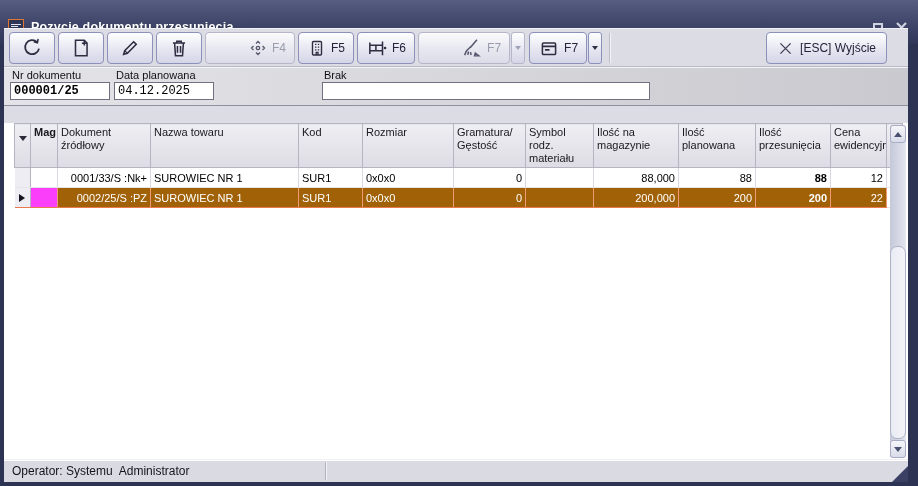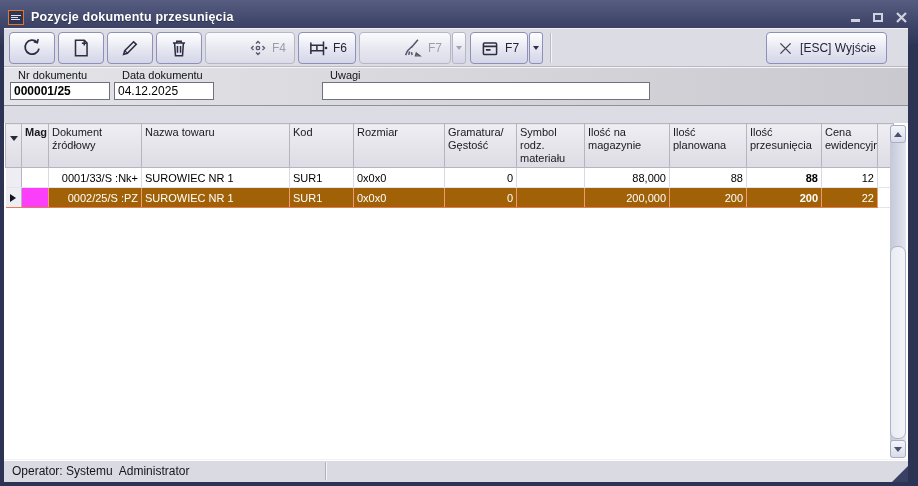--- a/index.html
+++ b/index.html
@@ -4,21 +4,21 @@
 <style>
   * { box-sizing: border-box; margin: 0; padding: 0; }
   html,body { width:918px; height:486px; }
   body { font-family:"Liberation Sans", sans-serif; font-size:11px; background:#555; }
 
   .window { position:relative; width:918px; height:486px; background:#2d3353; overflow:hidden; }
 
   
   .titlebar { position:absolute; top:0; left:0; right:0; height:44px;
     background:linear-gradient(#565d80, #3e4568 55%, #2f3658);
-    display:flex; align-items:flex-start; padding:10px 8px; }
+    display:flex; align-items:flex-end; padding:10px 8px; }
   .app-icon { width:16px; height:15px; border:1px solid #e0762f; background:#2f3555;
     display:flex; align-items:center; justify-content:center; flex:0 0 auto; }
   .titletext { color:#ffffff; font-size:12.5px; font-weight:600; margin-left:7px; letter-spacing:.2px;
     text-shadow:0 1px 1px rgba(0,0,0,.4); flex:1 1 auto; white-space:nowrap; overflow:hidden; }
   .win-controls { display:flex; align-items:center; gap:9px; margin-right:2px; }
   .wc { width:14px; height:14px; display:flex; align-items:flex-end; justify-content:center; cursor:default; }
   .wc-min-bar { width:9px; height:3px; background:#cfd3e0; margin-bottom:2px; }
   .wc-max-box { width:10px; height:9px; border:2px solid #cfd3e0; margin-bottom:2px; }
   .wc svg { display:block; }
 
@@ -48,35 +48,35 @@
   .exit-btn { position:absolute; right:21px; top:3px; height:32px; border:1px solid #8d90ba; border-radius:4px;
     background:linear-gradient(#feffff,#e9e9f3 48%,#d4d5e7); display:flex; align-items:center;
     padding:0 10px; gap:6px; cursor:pointer; }
   .exit-btn .flabel { font-size:12px; color:#23233a; }
 
   
   .fieldsbar { position:absolute; top:39px; left:0; right:0; height:39px;
     background:linear-gradient(90deg,#e4e4e8,#c9c9cf);
     border-bottom:1px solid #8f909e; box-shadow:inset 0 1px 0 #f4f4f8; }
   .field { position:absolute; top:2px; }
-  .field .flbl { font-size:11px; color:#101018; margin-left:8px; line-height:13px; white-space:nowrap; }
+  .field .flbl { font-size:11px; color:#101018; margin-left:2px; line-height:13px; white-space:nowrap; }
   .field input { display:block; height:18px; border:1px solid #6f7081; background:#ffffff;
-    font-family:Liberation Sans, sans-serif; font-size:12px; padding:0 3px; color:#000; border-radius:0; }
+    font-family:Liberation Mono, monospace; font-size:12px; padding:0 3px; color:#000; border-radius:0; }
   .f-nr     { left:6px; }   .f-nr input { width:100px; font-weight:bold; }
   .f-data   { left:110px; } .f-data input { width:100px; }
   .f-pakiet { left:214px; } .f-pakiet input { width:100px; }
   .f-uwagi  { left:318px; } .f-uwagi input { width:328px; }
 
   
   .infoline { position:absolute; top:78px; left:0; right:0; height:17px; background:#fbfbfd;
     font-size:12px; font-weight:bold; color:#000; padding:2px 0 0 6px; white-space:pre; overflow:hidden; }
 
   
   .gridarea { position:absolute; top:95px; left:0; right:0; bottom:23px; background:#ffffff; overflow:hidden; }
-  table.grid { border-collapse:collapse; table-layout:fixed; margin-left:1px; width:888px; }
+  table.grid { border-collapse:collapse; table-layout:fixed; margin-left:10px; width:888px; }
   .grid th { background:linear-gradient(#efeef3,#dddce4); border:1px solid #b5b4c0;
     font-size:11px; font-weight:normal; color:#18181f; text-align:left; vertical-align:top;
     padding:2px 3px; height:33px; line-height:13px; overflow:hidden; }
   .grid th.b { font-weight:bold; }
   .grid td { font-size:11px; color:#000; height:20px; padding:0 3px; white-space:nowrap; overflow:hidden;
     border-right:1px solid #d9d9e1; border-bottom:1px solid #e4e4ea; }
   .grid td.num, .grid td.doc { text-align:right; }
   .grid td.bold { font-weight:bold; }
   .grid td.selcol { background:#eeedf3; border-right:1px solid #b5b4c0; text-align:center; padding:0; }
   .row-sel td { background:#a16207; color:#ffffff; border-right:1px solid #ef9a74; border-bottom:1px solid #e97a4b; }
@@ -165,20 +165,27 @@
         </svg>
       </div>
       <div class="tb-btn disabled">
         <svg class="ic" width="20" height="20" viewBox="0 0 20 20">
           <circle cx="10" cy="10" r="1.7" fill="none" stroke="#55566b" stroke-width="1.3"></circle>
           <path d="M5.5 8 L3.5 10 L5.5 12 M14.5 8 L16.5 10 L14.5 12 M8 5.5 L10 3.5 L12 5.5 M8 14.5 L10 16.5 L12 14.5" fill="none" stroke="#55566b" stroke-width="1.3"></path>
         </svg>
         <span class="flabel">F4</span>
       </div>
       <div class="tb-btn">
+        <svg class="ic" width="20" height="20" viewBox="0 0 20 20">
+          <rect x="5.5" y="3.5" width="9" height="13.5" rx="1" fill="none" stroke="#2e2e42" stroke-width="1.4"></rect>
+          <path d="M8 6.3 h1.4 M10.8 6.3 h1.4 M8 9.1 h1.4 M10.8 9.1 h1.4 M8 11.9 h1.4 M10.8 11.9 h1.4 M9.2 17 v-2.6 h1.8 V17" stroke="#2e2e42" stroke-width="1.3" fill="none"></path>
+        </svg>
+        <span class="flabel">F5</span>
+      </div>
+      <div class="tb-btn">
         <svg class="ic" width="22" height="22" viewBox="0 0 20 20">
           <path d="M3.5 5 v10.5 M3.5 7.5 h11.5 M3.5 12.5 h11.5 M15 4 v12.5 M9 7.5 v5" fill="none" stroke="#2e2e42" stroke-width="1.4"></path>
           <circle cx="17.3" cy="10" r="1.2" fill="#2e2e42"></circle>
         </svg>
         <span class="flabel">F6</span>
       </div>
       <div class="tb-btn disabled">
         <svg class="ic" width="22" height="22" viewBox="0 0 20 20">
           <path d="M14.5 2.5 L8.5 9.5 M9.8 8 L5 12.5 M5 12.5 l-1.7 4 M6.8 13.2 l-0.6 3 M8.6 13.8 l0.6 2.6" fill="none" stroke="#55566b" stroke-width="1.4"></path>
           <path d="M13 14.5 l3.4 2.7 h-4.2 z" fill="none" stroke="#55566b" stroke-width="1.2"></path>
@@ -206,25 +213,25 @@
         <span class="flabel">[ESC] Wyjście</span>
       </div>
     </div>
 
     <div class="fieldsbar">
       <div class="field f-nr">
         <div class="flbl">Nr dokumentu</div>
         <input type="text" readonly="" value="000001/25" style="">
       </div>
       <div class="field f-data">
-        <div class="flbl">Data dokumentu</div>
+        <div class="flbl">Data planowana</div>
         <input type="text" readonly="" value="04.12.2025" style="">
       </div>
       <div class="field f-uwagi">
-        <div class="flbl">Uwagi</div>
+        <div class="flbl">Brak</div>
         <input type="text" value="" style="">
       </div>
     </div>
 
 
     <div class="gridarea">
       <table class="grid">
         <colgroup>
           <col style="width:16px">
             <col style="width:27px">

